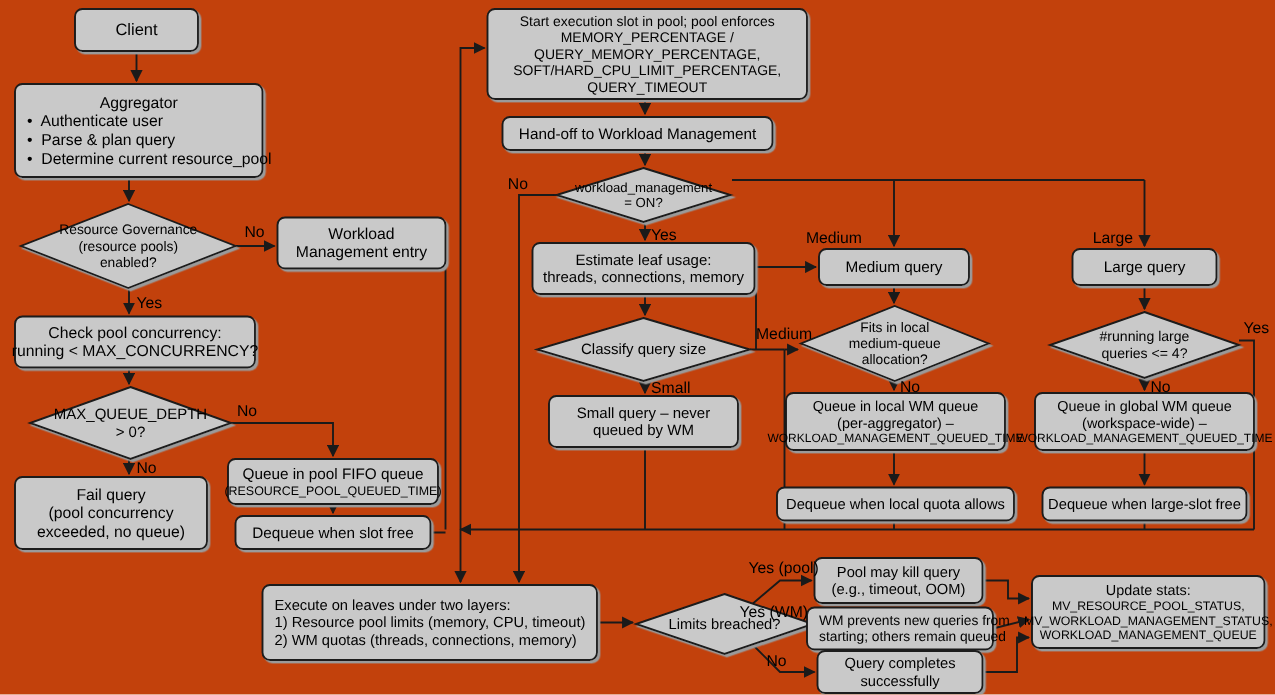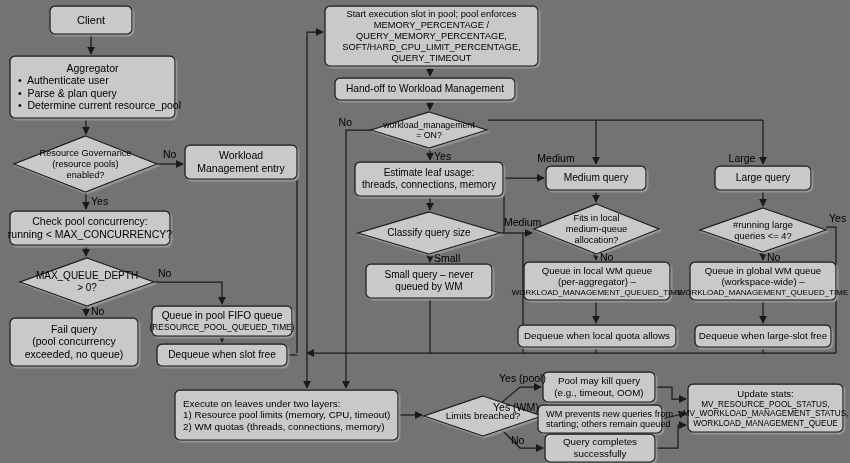--- a/index.html
+++ b/index.html
@@ -1,16 +1,16 @@
 <!DOCTYPE html>
 <html><head>
 <meta charset="utf-8">
 <style>
   html,body{margin:0;padding:0;background:#ffffff;}
-  #root{position:relative;width:850px;height:463px;overflow:hidden;background:#737373;
+  #root{position:relative;width:850px;height:463px;overflow:hidden;background:#c2410c;
         font-family:"Liberation Sans","DejaVu Sans",sans-serif;}
   svg{position:absolute;left:0;top:0;width:850px;height:463px;}
   .node-label{font-family:"Liberation Sans","DejaVu Sans",sans-serif;fill:#000;}
   .edge-label{font-family:"Liberation Sans","DejaVu Sans",sans-serif;fill:#000;font-size:10.5px;}
   text{white-space:pre;}
 </style>
 </head>
 <body>
 
 <div id="root">

